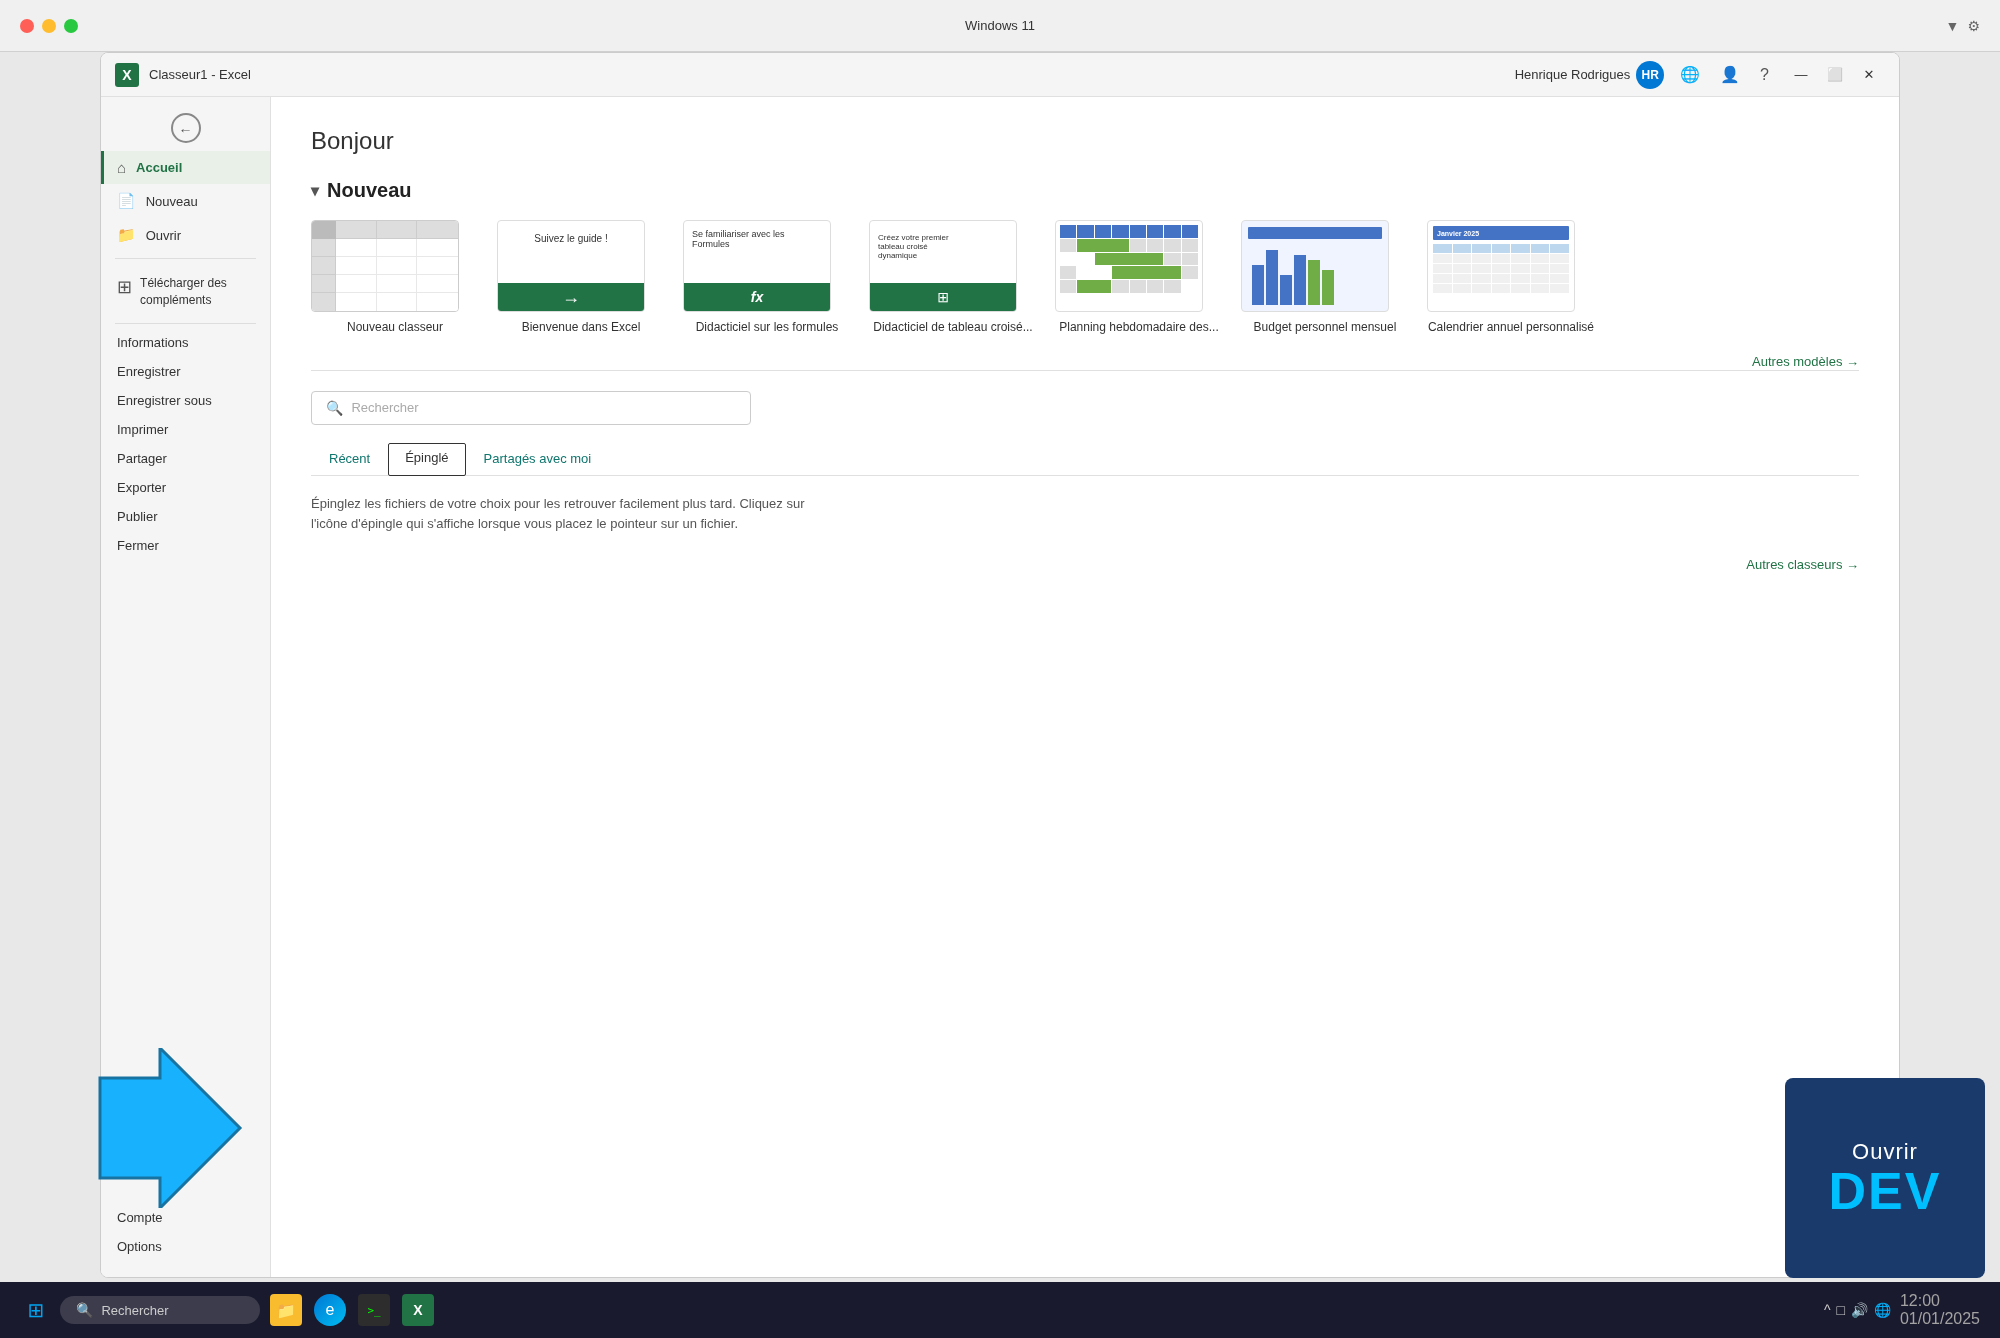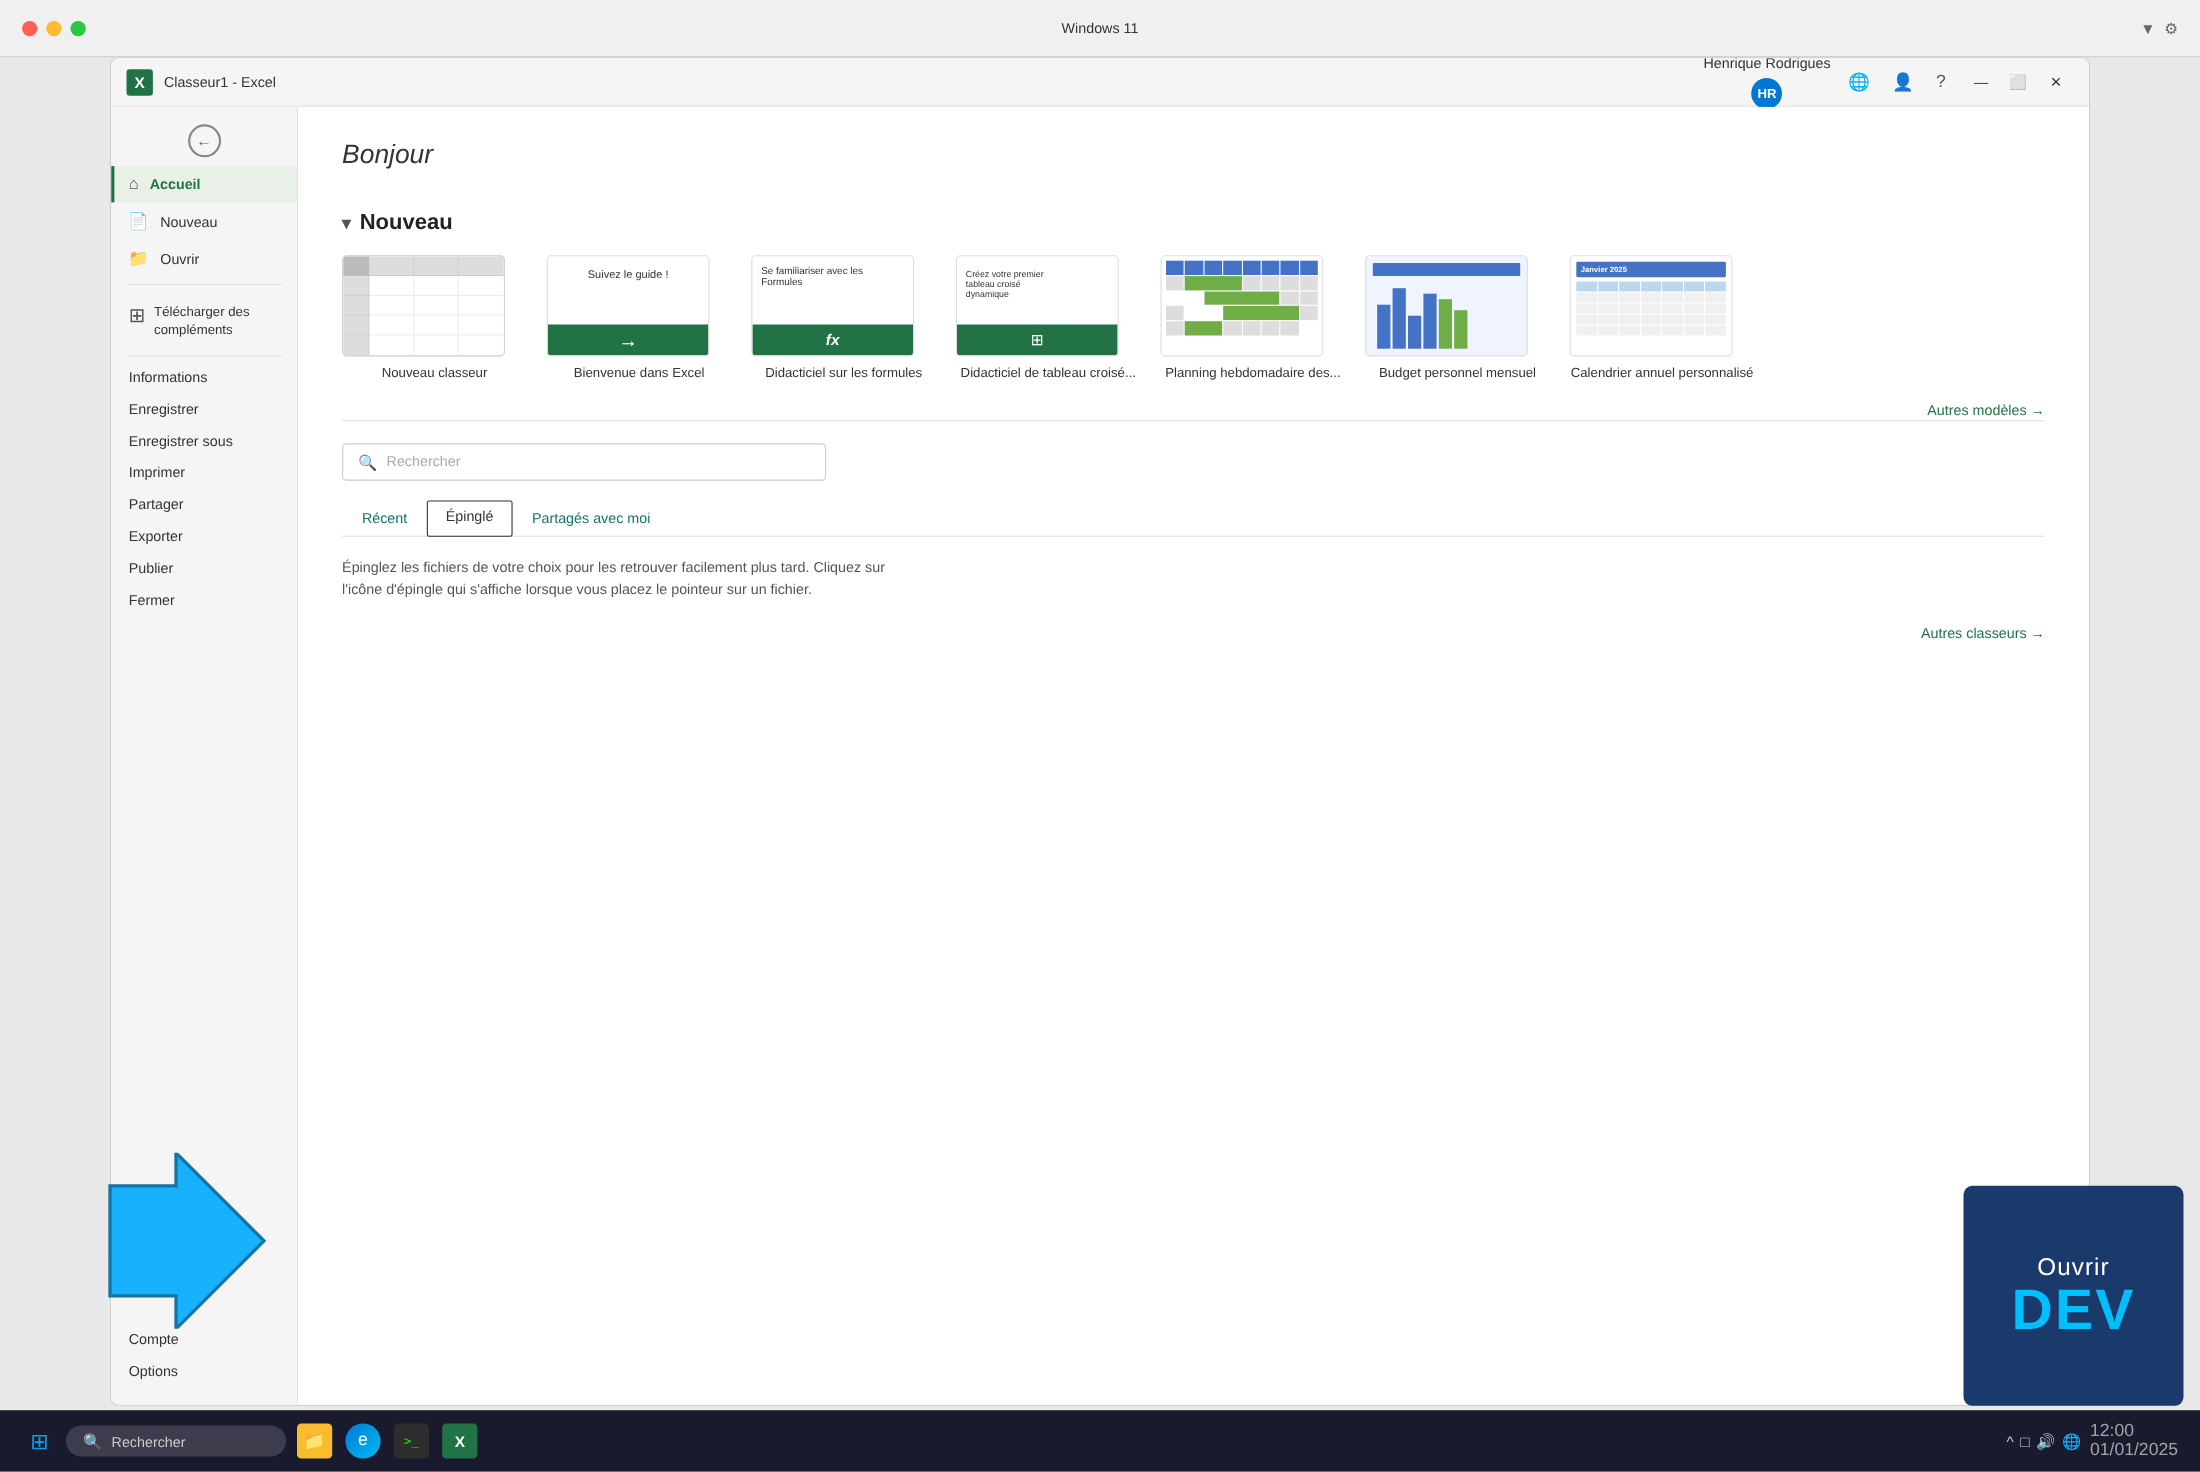--- a/index.html
+++ b/index.html
@@ -29,21 +29,21 @@
     
     
     .excel-titlebar {
       background: #f5f5f5; height: 44px; display: flex; align-items: center;
       justify-content: space-between; padding: 0 14px; border-bottom: 1px solid #e0e0e0;
     }
     .excel-logo-area { display: flex; align-items: center; gap: 10px; }
     .excel-logo { width: 24px; height: 24px; background: #217346; border-radius: 3px; display: flex; align-items: center; justify-content: center; color: white; font-weight: bold; font-size: 14px; }
     .excel-file-title { font-size: 13px; color: #333; }
     .excel-title-right { display: flex; align-items: center; gap: 12px; }
-    .user-area { display: flex; align-items: center; gap: 6px; font-size: 13px; color: #333; flex-direction: column; }
+    .user-area { display: flex; align-items: center; gap: 6px; font-size: 13px; color: #333; }
     .user-avatar { width: 28px; height: 28px; border-radius: 50%; background: #0078d4; display: flex; align-items: center; justify-content: center; color: white; font-size: 12px; font-weight: bold; }
     .titlebar-icon { color: #555; font-size: 16px; cursor: pointer; padding: 2px 4px; }
     .win-controls { display: flex; gap: 2px; }
     .win-btn { width: 32px; height: 26px; display: flex; align-items: center; justify-content: center; font-size: 13px; color: #333; cursor: pointer; border-radius: 3px; }
 
     
     .excel-body { display: flex; flex: 1; overflow: hidden; }
 
     
     .sidebar { width: 170px; background: #f5f5f5; border-right: 1px solid #e0e0e0; display: flex; flex-direction: column; padding: 8px 0; }
@@ -51,21 +51,21 @@
     .sidebar-back-icon { width: 30px; height: 30px; border-radius: 50%; border: 2px solid #888; display: flex; align-items: center; justify-content: center; color: #555; font-size: 14px; }
     .sidebar-item { padding: 8px 16px; display: flex; align-items: center; gap: 10px; font-size: 13px; color: #333; cursor: pointer; border-radius: 0; }
     .sidebar-item.active { background: #e8f0e8; border-left: 3px solid #217346; color: #217346; font-weight: 600; padding-left: 13px; }
     .sidebar-item-icon { font-size: 15px; color: #555; }
     .sidebar-text-item { padding: 7px 16px; font-size: 13px; color: #333; cursor: pointer; }
     .sidebar-spacer { flex: 1; }
     .sidebar-bottom { padding-bottom: 8px; }
 
     
     .main-panel { flex: 1; background: #fff; padding: 30px 40px; overflow-y: auto; }
-    .greeting { font-size: 24px; font-weight: 300; color: #333; margin-bottom: 36px; font-style: italic; }
+    .greeting { font-size: 24px; font-weight: 300; color: #333; margin-bottom: 24px; }
     .section-title { font-size: 20px; font-weight: 600; color: #222; margin-bottom: 18px; display: flex; align-items: center; gap: 8px; }
     .section-title-chevron { color: #555; font-size: 16px; }
 
     
     .template-grid { display: flex; gap: 18px; margin-bottom: 16px; flex-wrap: nowrap; }
     .template-card { width: 168px; cursor: pointer; flex-shrink: 0; }
     .template-thumb { width: 148px; height: 92px; border: 1px solid #ddd; border-radius: 4px; overflow: hidden; display: flex; align-items: center; justify-content: center; background: #f9f9f9; margin-bottom: 8px; }
     .template-label { font-size: 12px; color: #333; text-align: center; line-height: 1.3; }
 
     

